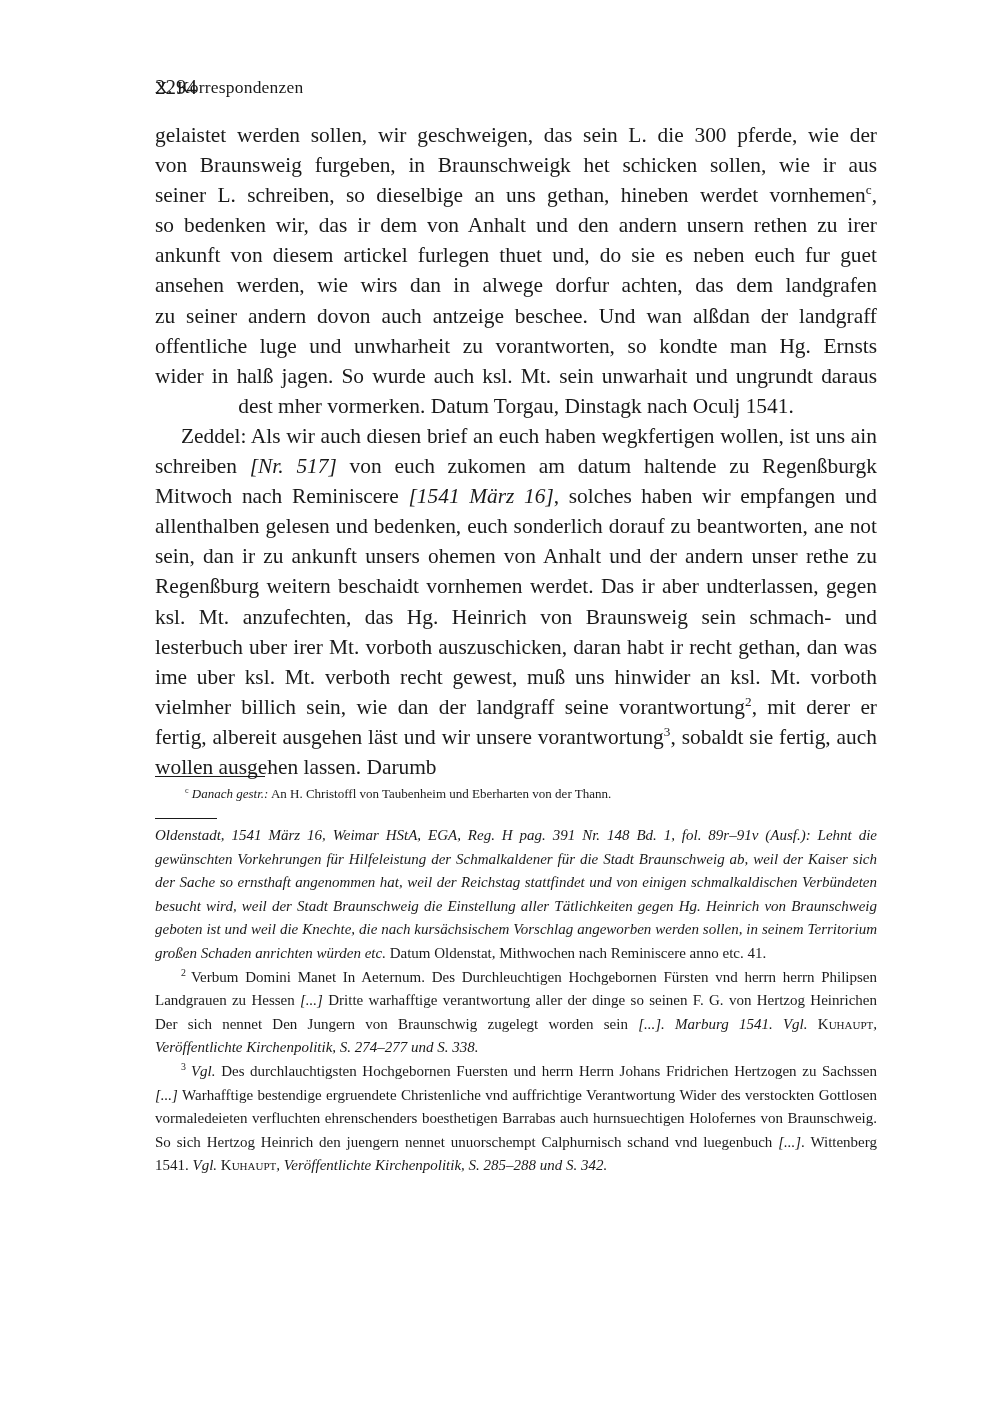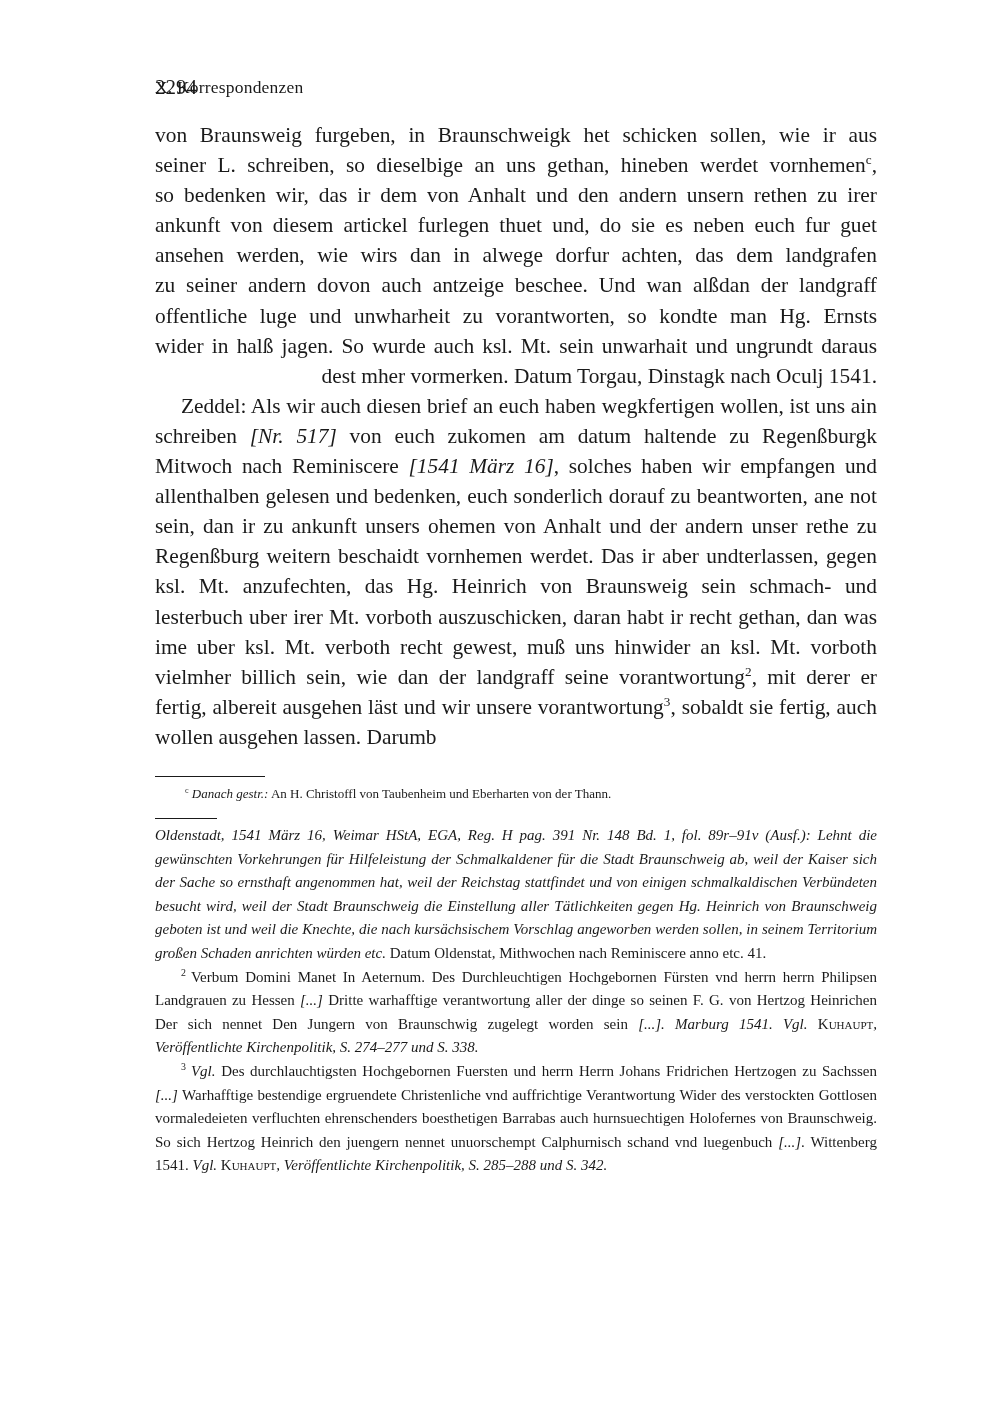--- a/index.html
+++ b/index.html
@@ -149,29 +149,30 @@
 <div class="page">
 
   <div class="running-head">
     <span class="folio">2294</span>
     <span class="head-title">X. Korrespondenzen</span>
   </div>
 
   <div class="body-block">
 
     <p class="para">
+        <span class="j-line">gelaistet werden sollen, wir geschweigen, das sein L. die 300 pferde, wie der</span>
         <span class="j-line">von Braunsweig furgeben, in Braunschweigk het schicken sollen, wie ir aus</span>
         <span class="j-line"><span>seiner L. schreiben, so dieselbige an uns gethan, hineben werdet vornhemen</span><sup class="note">c</sup>,</span>
         <span class="j-line">so bedenken wir, das ir dem von Anhalt und den andern unsern rethen zu irer</span>
         <span class="j-line">ankunft von diesem artickel furlegen thuet und, do sie es neben euch fur guet</span>
         <span class="j-line">ansehen werden, wie wirs dan in alwege dorfur achten, das dem landgrafen</span>
         <span class="j-line">zu seiner andern dovon auch antzeige beschee. Und wan alßdan der landgraff</span>
         <span class="j-line">offentliche luge und unwharheit zu vorantworten, so kondte man Hg. Ernsts</span>
         <span class="j-line">wider in halß jagen. So wurde auch ksl. Mt. sein unwarhait und ungrundt daraus</span>
-        <span style="display:block;text-align:right;white-space:nowrap;">dest mher vormerken. Datum Torgau, Dinstagk nach Oculj 1541.</span>
+        <span style="display:block;text-align:center;white-space:nowrap;">dest mher vormerken. Datum Torgau, Dinstagk nach Oculj 1541.</span>
       </p>
 
     <p class="para indent"><span>Zeddel: Als wir auch diesen brief an euch haben wegkfertigen wollen, ist uns ain schreiben </span><i>[Nr. 517]</i><span> von euch zukomen am datum haltende zu Regenßburgk Mitwoch nach Reminiscere </span><i>[1541 März 16]</i><span>, solches haben wir empfangen und allenthalben gelesen und bedenken, euch sonderlich dorauf zu beantworten, ane not sein, dan ir zu ankunft unsers ohemen von Anhalt und der andern unser rethe zu Regenßburg weitern beschaidt vornhemen werdet. Das ir aber undterlassen, gegen ksl. Mt. anzufechten, das Hg. Heinrich von Braunsweig sein schmach- und lesterbuch uber irer Mt. vorboth auszuschicken, daran habt ir recht gethan, dan was ime uber ksl. Mt. verboth recht gewest, muß uns hinwider an ksl. Mt. vorboth vielmher billich sein, wie dan der landgraff seine vorantwortung</span><sup class="note">2</sup><span>, mit derer er fertig, albereit ausgehen läst und wir unsere vorantwortung</span><sup class="note">3</sup><span>, sobaldt sie fertig, auch wollen ausgehen lassen. Darumb</span></p>
 
   </div>
 
   <div class="rule rule-a"></div>
   <div class="rule rule-b"></div>
 
   <div class="apparatus-letters">

